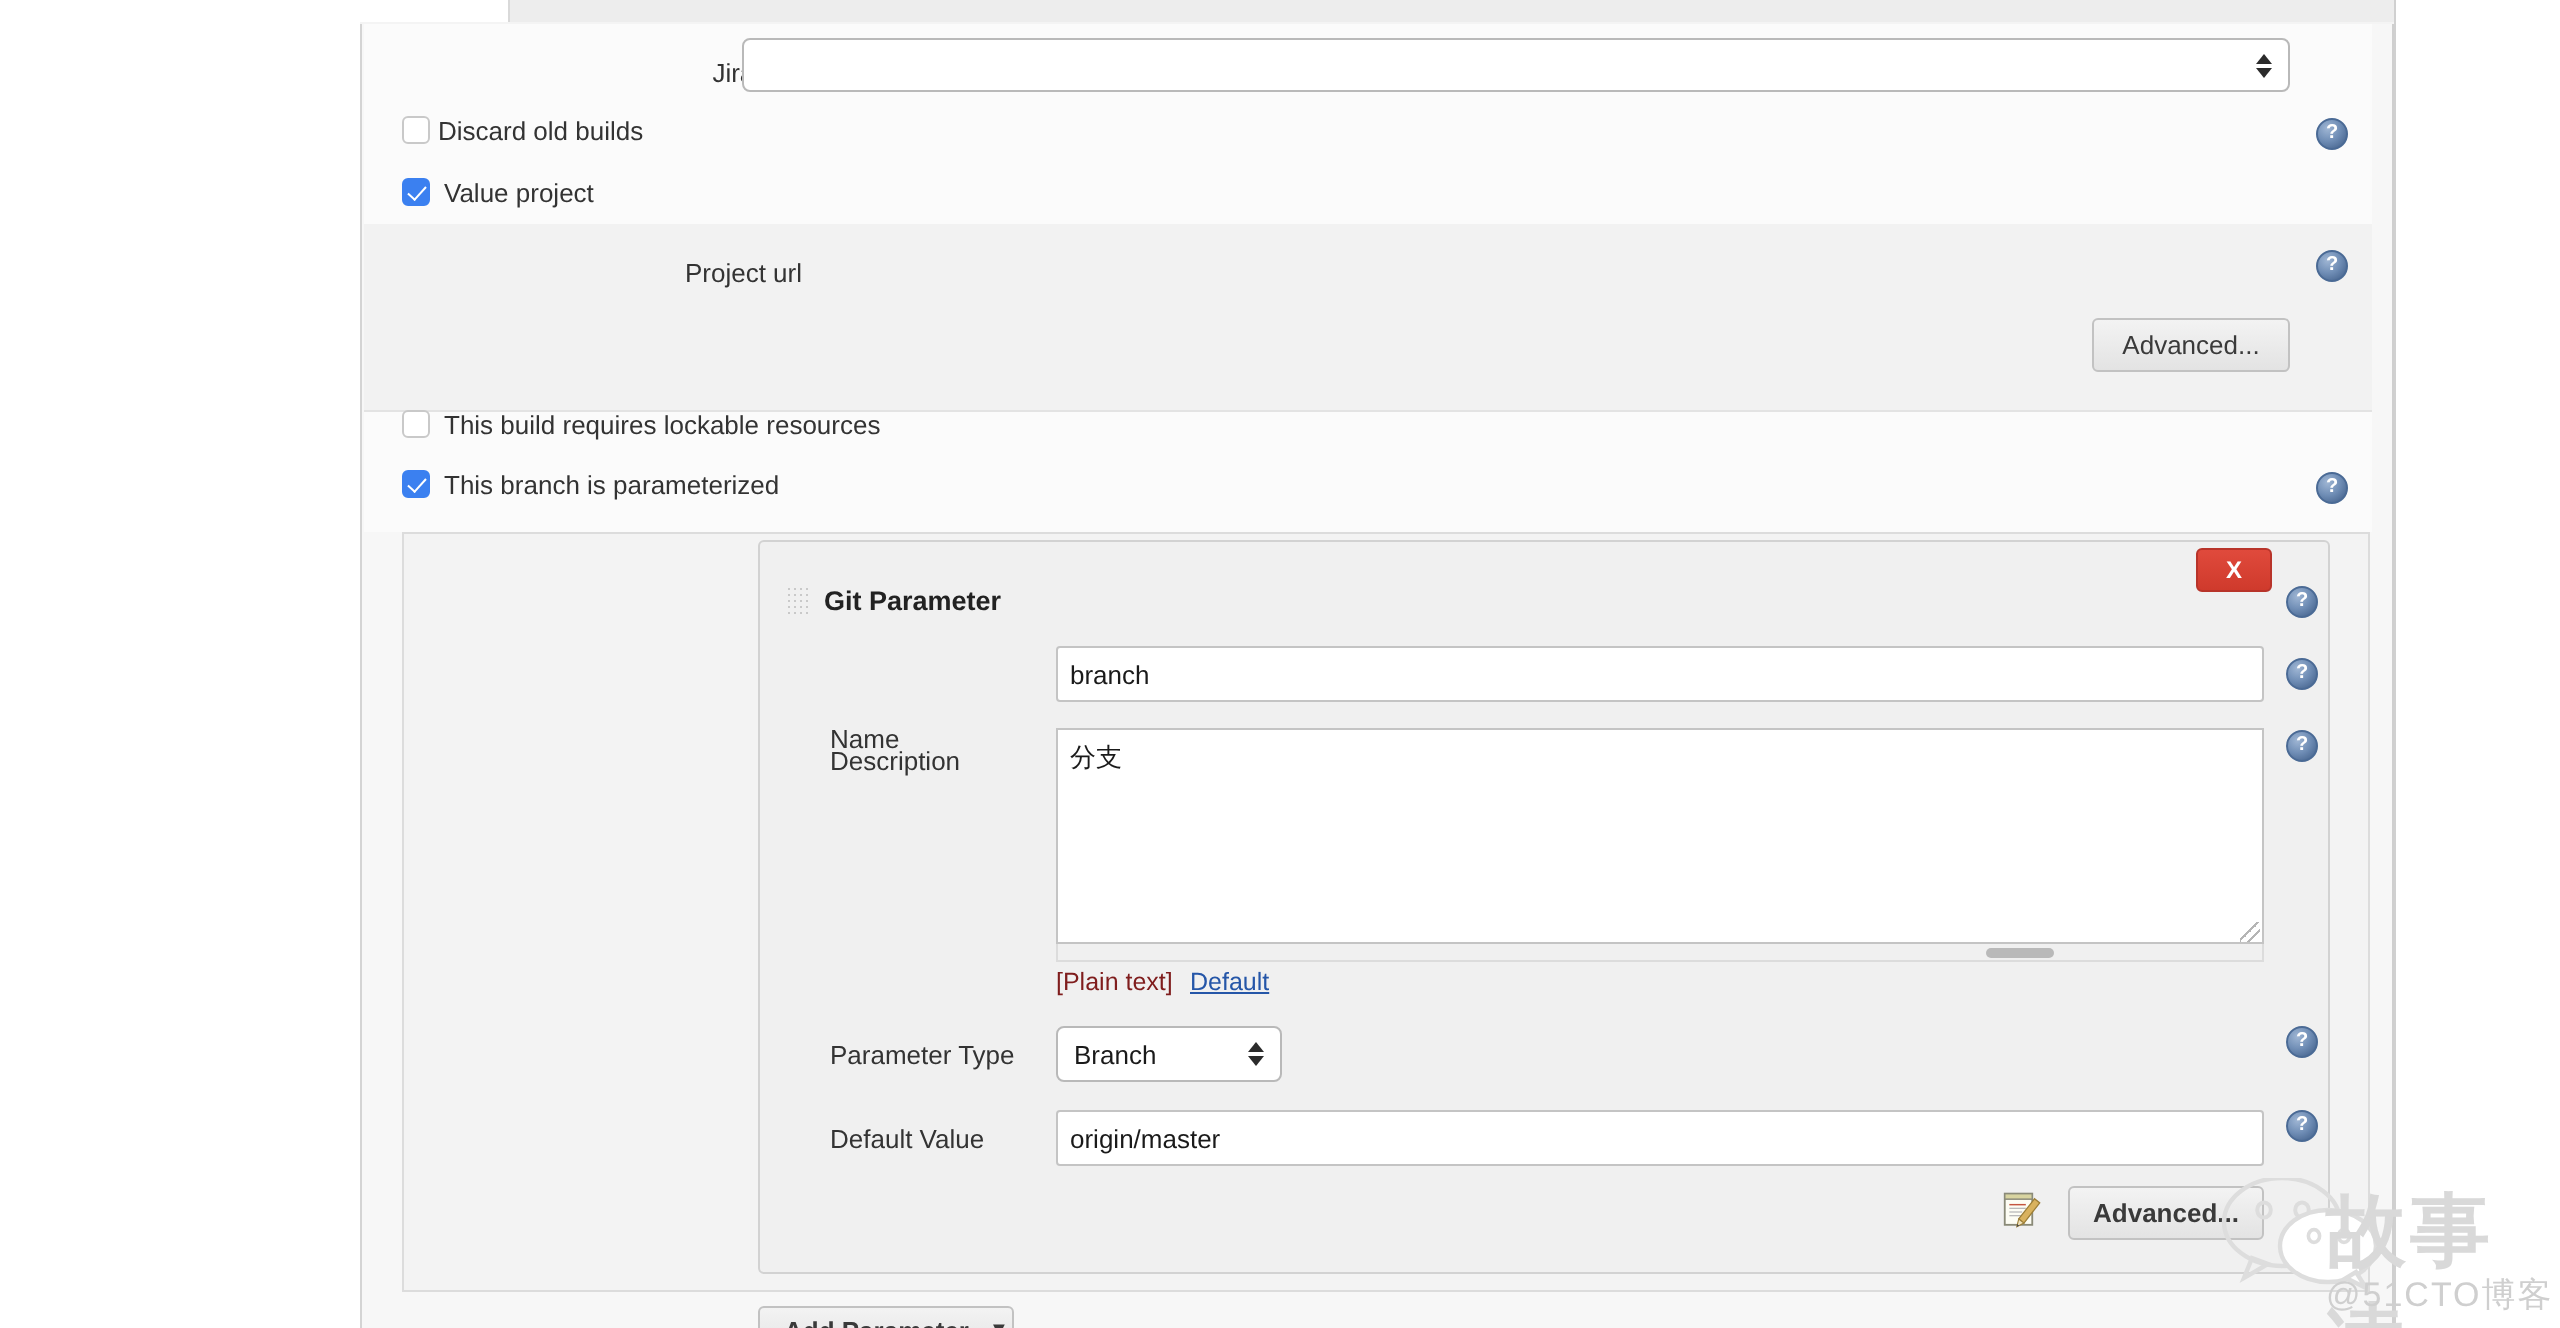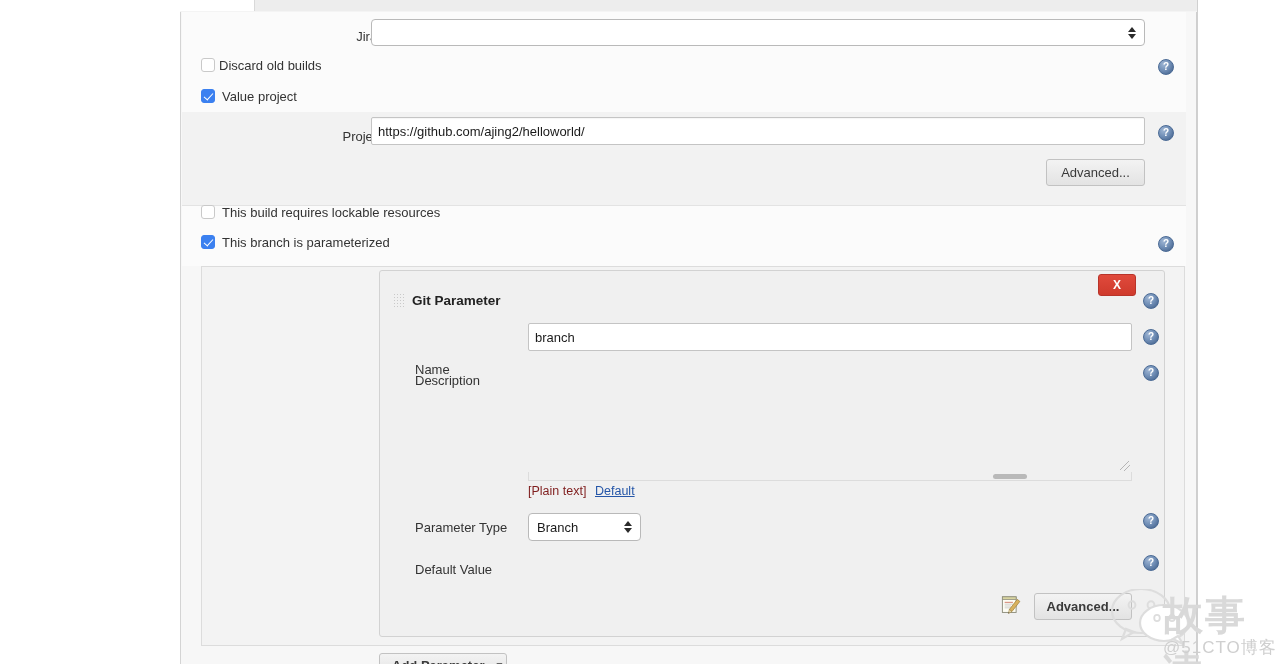--- a/index.html
+++ b/index.html
@@ -291,21 +291,20 @@
       <div class="cb off" style="left:20px; top:46px;"></div>
       <div class="lbl" style="left:38px; top:46px;">Discard old builds</div>
       <div class="help" style="left:977px; top:47px;">?</div>
 
       <div class="sec-white" style="top:70px; height:30px;"></div>
       <div class="cb on" style="left:20px; top:77px;"></div>
       <div class="lbl" style="left:41px; top:77px;">Value project</div>
 
       <div class="sec-grey" style="top:100px; height:93px;"></div>
       <div class="lbl lbl-right" style="left:10px; top:117px; width:210px;">Project url</div>
-      <input class="tinput shadow" style="left: 190px; top: 105px; width: 774px; height: 28px;" readonly="" value="https://github.com/ajing2/helloworld/">
       <div class="help" style="left:977px; top:113px;">?</div>
       <div class="btn" style="left:865px; top:147px; width:99px; height:27px;">Advanced...</div>
       <div class="hr-line" style="top:193px;"></div>
 
       <div class="sec-white" style="top:194px; height:30px;"></div>
       <div class="cb off" style="left:20px; top:193px;"></div>
       <div class="lbl" style="left:41px; top:193px;">This build requires lockable resources</div>
 
       <div class="sec-white" style="top:224px; height:30px;"></div>
       <div class="cb on" style="left:20px; top:223px;"></div>
@@ -320,39 +319,41 @@
       <div class="gp-title" style="left:231px; top:281px;">Git Parameter</div>
 
       <div class="xbtn" style="left:917px; top:262px; width:38px; height:22px;">X</div>
       <div class="help" style="left:962px; top:281px;">?</div>
 
       <div class="lbl" style="left:234px; top:318px;margin-top:32px;">Name</div>
       <input class="tinput" style="left: 347px; top: 311px; width: 604px; height: 28px;" readonly="" value="branch">
       <div class="help" style="left:962px; top:317px;">?</div>
 
       <div class="lbl" style="left:234px; top:361px;">Description</div>
+      <textarea class="tarea" style="left: 347px; top: 352px; width: 604px; height: 108px;">分支</textarea>
       <div class="resize-grip" style="left:939px; top:449px;"></div>
       <div class="hscroll-track" style="left:347px; top:460px; width:604px; height:9px;"></div>
       <div class="hscroll-thumb" style="left:812px; top:462px; width:34px; height:5px;"></div>
       <div class="help" style="left:962px; top:353px;">?</div>
 
       <div class="plaintext" style="left:347px; top:472px;">[Plain text]</div>
       <div class="preview-link" style="left:414px; top:472px;">Default</div>
 
       <div class="lbl" style="left:234px; top:508px;">Parameter Type</div>
       <div class="sel" style="left:347px; top:501px; width:113px; height:28px;">
         <span>Branch</span>
         <span class="steps">
           <i class="up"></i>
             <i class="dn"></i>
         </span>
       </div>
       <div class="help" style="left:962px; top:501px;">?</div>
 
       <div class="lbl" style="left:234px; top:550px;">Default Value</div>
+      <input class="tinput" style="left: 347px; top: 543px; width: 604px; height: 28px;" readonly="" value="origin/master">
       <div class="help" style="left:962px; top:543px;">?</div>
 
       <svg class="notepad" style="left:820px; top:583px;" viewBox="0 0 24 24">
         <rect x="1.5" y="2" width="15" height="17" fill="#fdfdf4" stroke="#8a8a78" stroke-width="1"></rect>
         <rect x="1.5" y="2" width="15" height="3" fill="#d8d4a0" stroke="#8a8a78" stroke-width="0.8"></rect>
         <line x1="4" y1="8" x2="13" y2="8" stroke="#c4553f" stroke-width="0.8"></line>
         <line x1="4" y1="10" x2="13" y2="10" stroke="#b9b9b9" stroke-width="0.7"></line>
         <line x1="4" y1="12" x2="11" y2="12" stroke="#b9b9b9" stroke-width="0.7"></line>
         <line x1="4" y1="14" x2="12" y2="14" stroke="#b9b9b9" stroke-width="0.7"></line>
         <g transform="rotate(38 14 12)">

